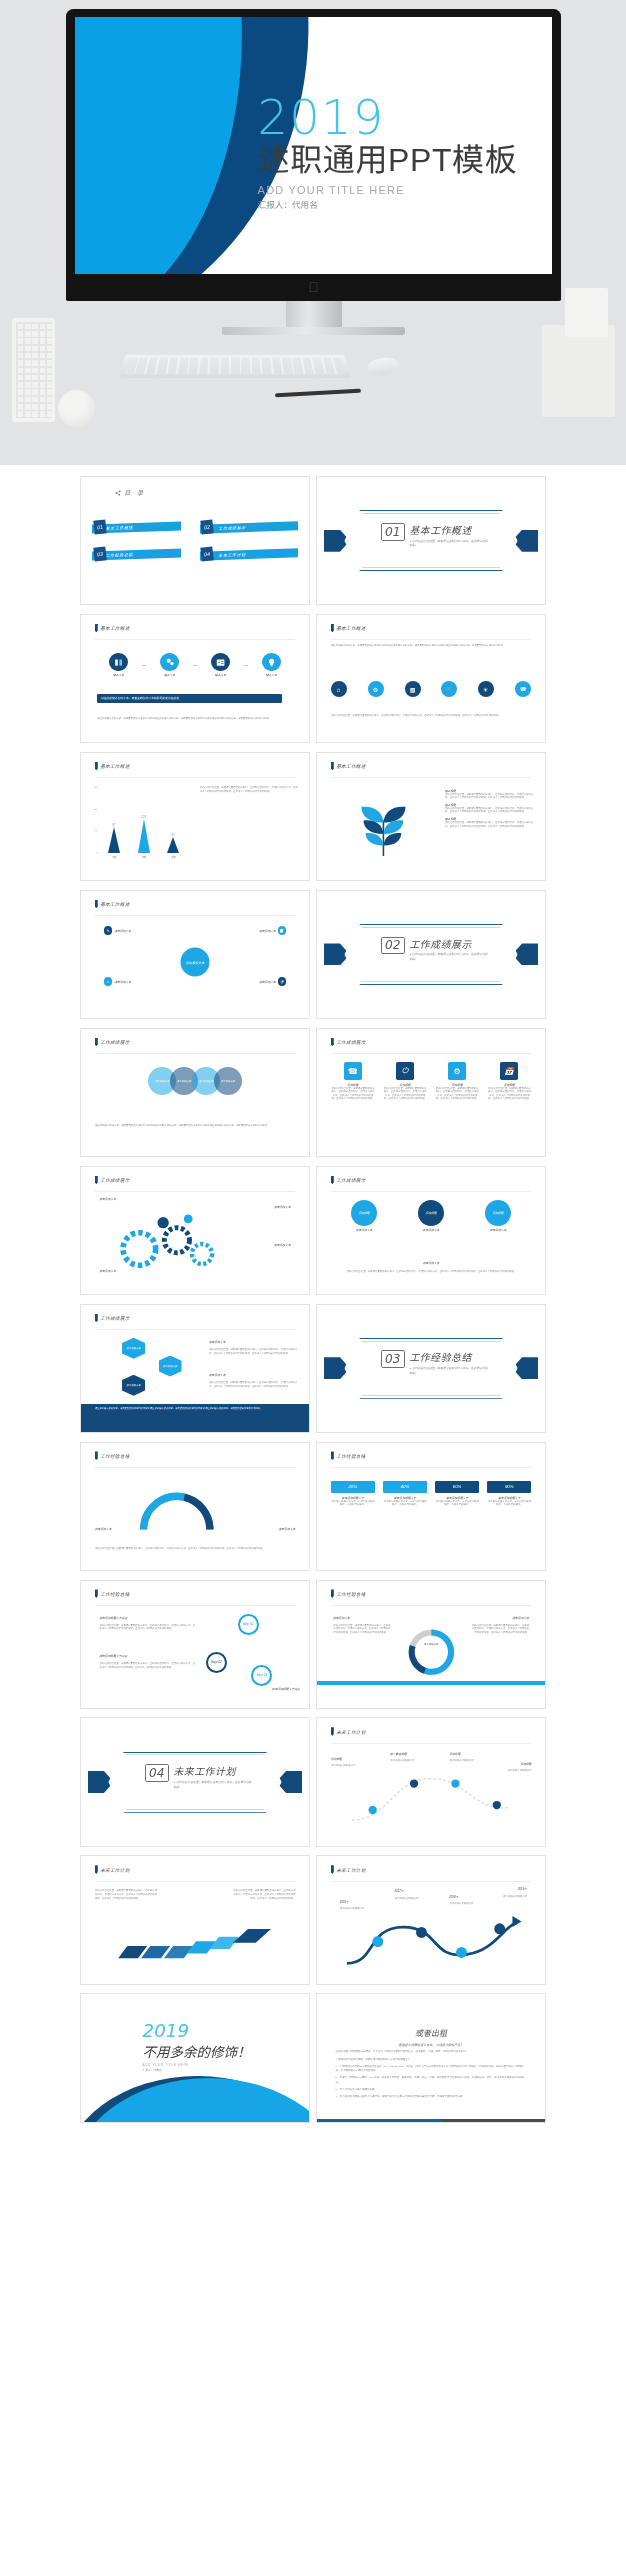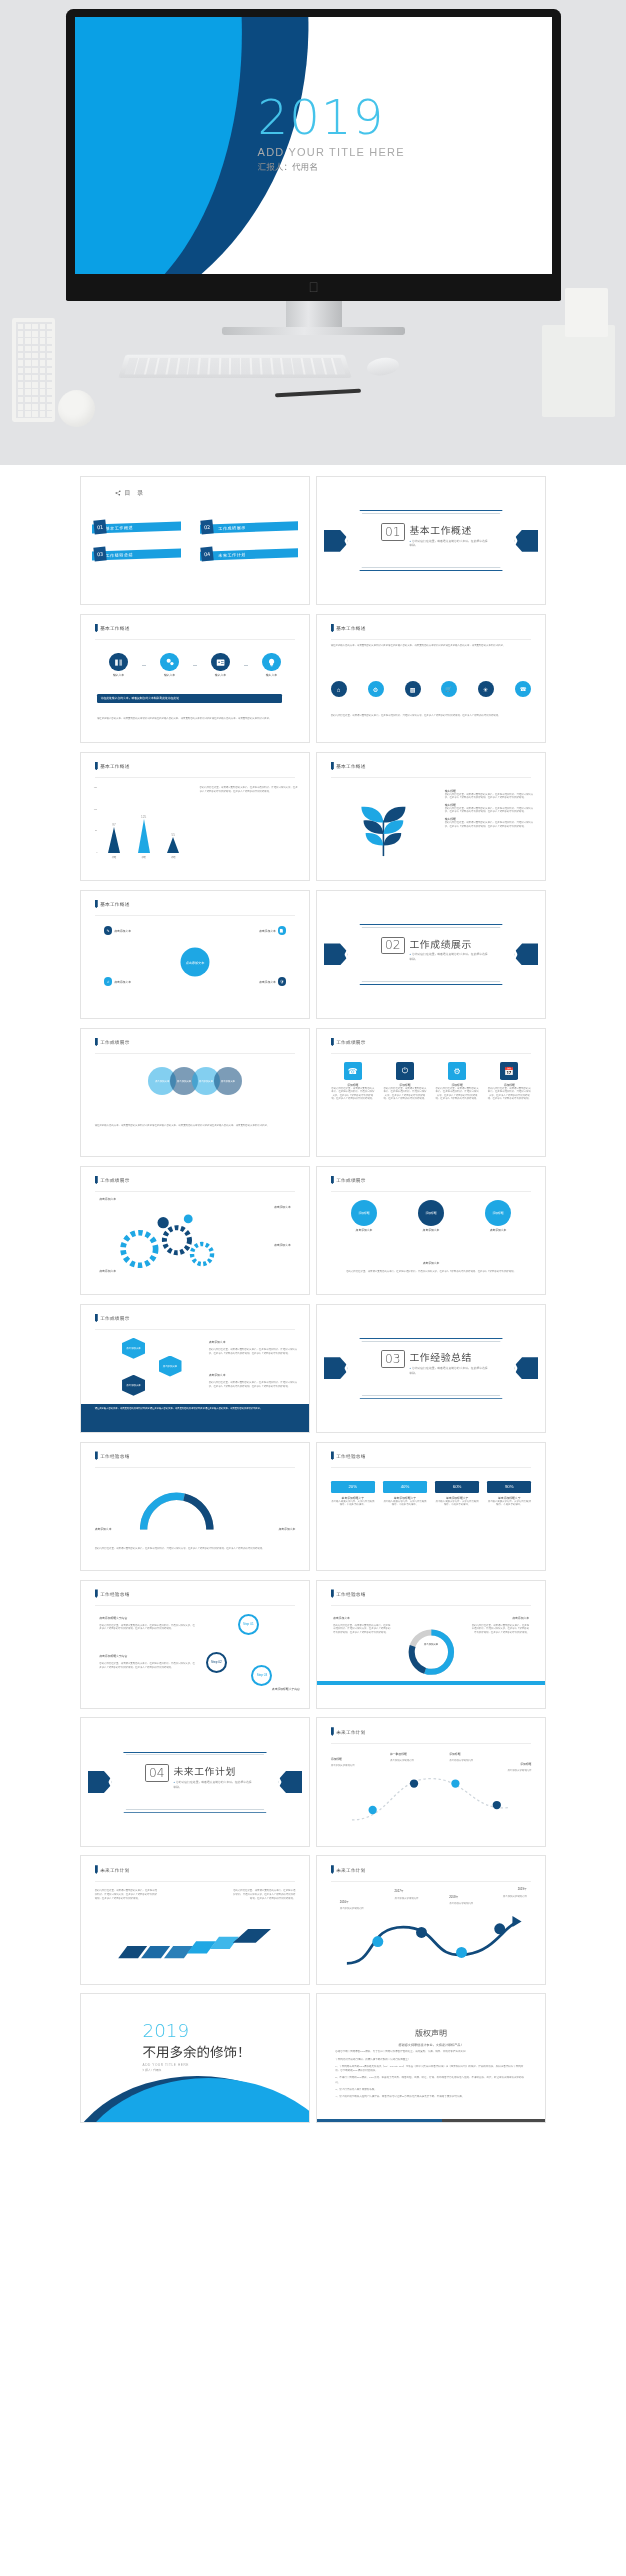--- a/index.html
+++ b/index.html
@@ -160,20 +160,21 @@
     background: #fff;
   }
   .slide {
     position: relative;
     width: 100%;
     aspect-ratio: 16 / 9;
     background: #ffffff;
     border: 0.6px solid #e3e3e3;
     overflow: hidden;
     font-size: 2.4px;
+    font-style: italic;
   }
 
   
   .s-head {
     position: absolute; left: 6%; top: 7%;
     display: flex; align-items: center; gap: 2.4px;
   }
   .s-head .tag {
     width: 3.1px; height: 8.6px; background: #114a7b;
     border-radius: 0 0 1.2px 1.2px;
@@ -264,20 +265,21 @@
   <div class="hero-deco-right2"></div>
 
   <div class="monitor">
     <div class="monitor-screen">
       <div class="slide-hero">
         <div class="sw-dark"></div>
         <div class="sw-light"></div>
         <div class="sw-white"></div>
         <div class="hero-text">
           <div class="hero-year">2019</div>
+          <div class="hero-title">述职通用PPT模板</div>
           <div class="hero-sub">ADD YOUR TITLE HERE</div>
           <div class="hero-author">汇报人：代用名</div>
         </div>
       </div>
       <div class="monitor-apple"></div>
     </div>
     <div class="monitor-neck"></div>
     <div class="monitor-foot"></div>
   </div>
 
@@ -825,21 +827,21 @@
     <div class="end-text">
       <div class="end-year">2019</div>
       <div class="end-title">不用多余的修饰！</div>
       <div class="end-sub">ADD YOUR TITLE HERE</div>
       <div class="end-auth">汇报人：代用名</div>
     </div>
   </div>
 
   <div class="slide">
     <div class="copy-body">
-      <div class="copy-title">版权声明</div>
+      <div class="copy-title">或者出租</div>
       <div class="copy-lead">感谢您支持原创设计事业，支持设计版权产品！</div>
       <div class="copy-p">感谢您下载千图网原创PPT模板，为了您和千图网以及原创作者的礼金，请勿复制、传播、销售，否则将承担法律责任！</div>
       <div class="copy-p">千图网将对作品进行维权，按照传播下载次数的一倍进行赔偿管金！</div>
       <div class="copy-p">1、千图网网站出售的PPT模板是免版税类（RF：Royalty-free）正版受《中华人民共和国著作权法》和《世界版权公约》的保护，作品的所有权、版权和著作权归千图网所有，您下载的是PPT模板素材使用权。</div>
       <div class="copy-p">2、不得将千图网的PPT模板、PPT素材，本身用于再出售，或者出租、出借、转让、分销、发布或者作为礼物供他人使用，不得转授权、出卖、转让本协议或本协议中的权利。</div>
       <div class="copy-p">3、禁止将作品纳入软件或服务条款。</div>
       <div class="copy-p">4、禁止用户用下载格式在网上传播作品，或者作品可以让第三方单独付费或共享免费下载，不得用于服务系统传播。</div>
     </div>
     <div class="copy-bottom"></div>
   </div>

